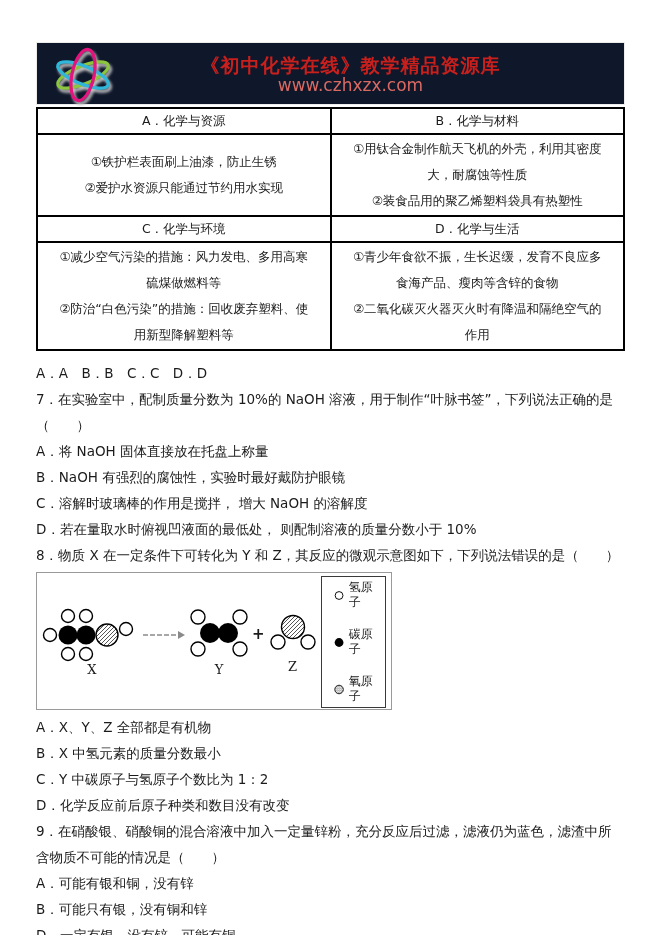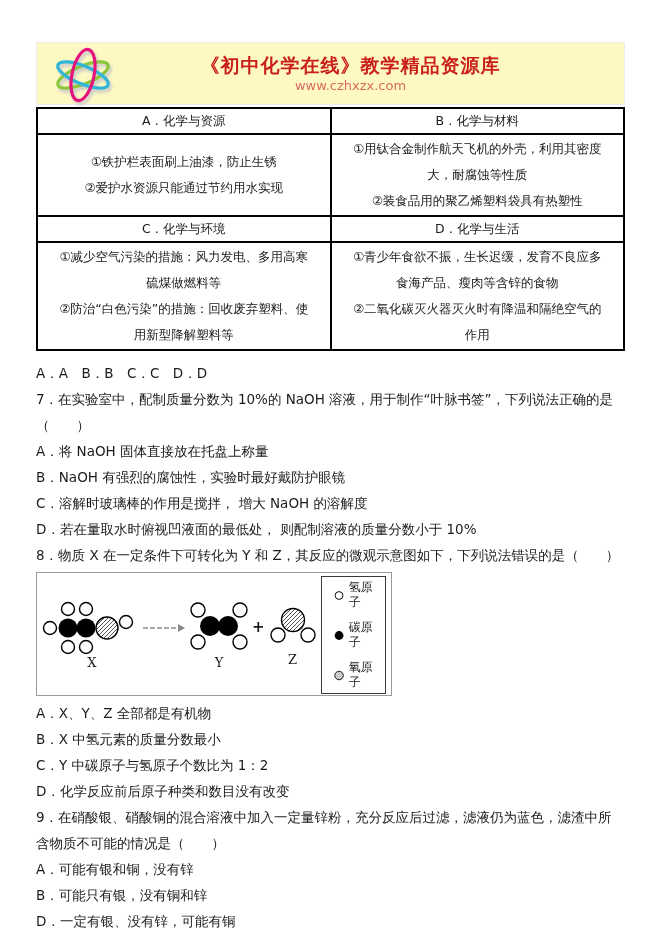--- a/index.html
+++ b/index.html
@@ -14,41 +14,41 @@
   .page {
     position: absolute;
     left: 36px; top: 42px;
     width: 589px;
   }
 
   
   .header {
     position: relative;
     height: 63px;
-    background: #fef9c3;
+    background: #0f172a;
     border: 1px solid #ececec;
     display: flex;
     align-items: center;
     justify-content: center;
   }
   .logo-wrap {
     position: absolute;
     left: 10px; top: 1px;
   }
   .logo-wrap svg { filter: drop-shadow(2px 3px 1.5px #c9c9c9); }
   .header-text { text-align: center; margin-left: 40px; }
   .header-title {
     font-size: 19px;
     font-weight: bold;
     color: #c9201d;
     letter-spacing: 1px;
     line-height: 24px;
   }
   .header-url {
-    font-size: 13px;
+    font-size: 17px;
     color: #d96a63;
     line-height: 17px;
   }
 
   
   table.cls {
     width: 100%;
     border-collapse: collapse;
     margin-top: 2px;
     table-layout: fixed;
@@ -97,21 +97,21 @@
   .plus-wrap {
     font-size: 15px;
     font-weight: bold;
     line-height: 15px;
   }
   .legend {
     border: 1px solid #3a3a3a;
     padding: 3px 12px;
     display: flex;
     flex-direction: column;
-    gap: 10px;
+    gap: 17px;
   }
   .legend-row { display: flex; align-items: center; gap: 5px; }
   .legend-label { font-size: 12px; line-height: 15px; }
 </style>
 </head>
 <body>
 
 <div class="page">
 
   <div class="header">

